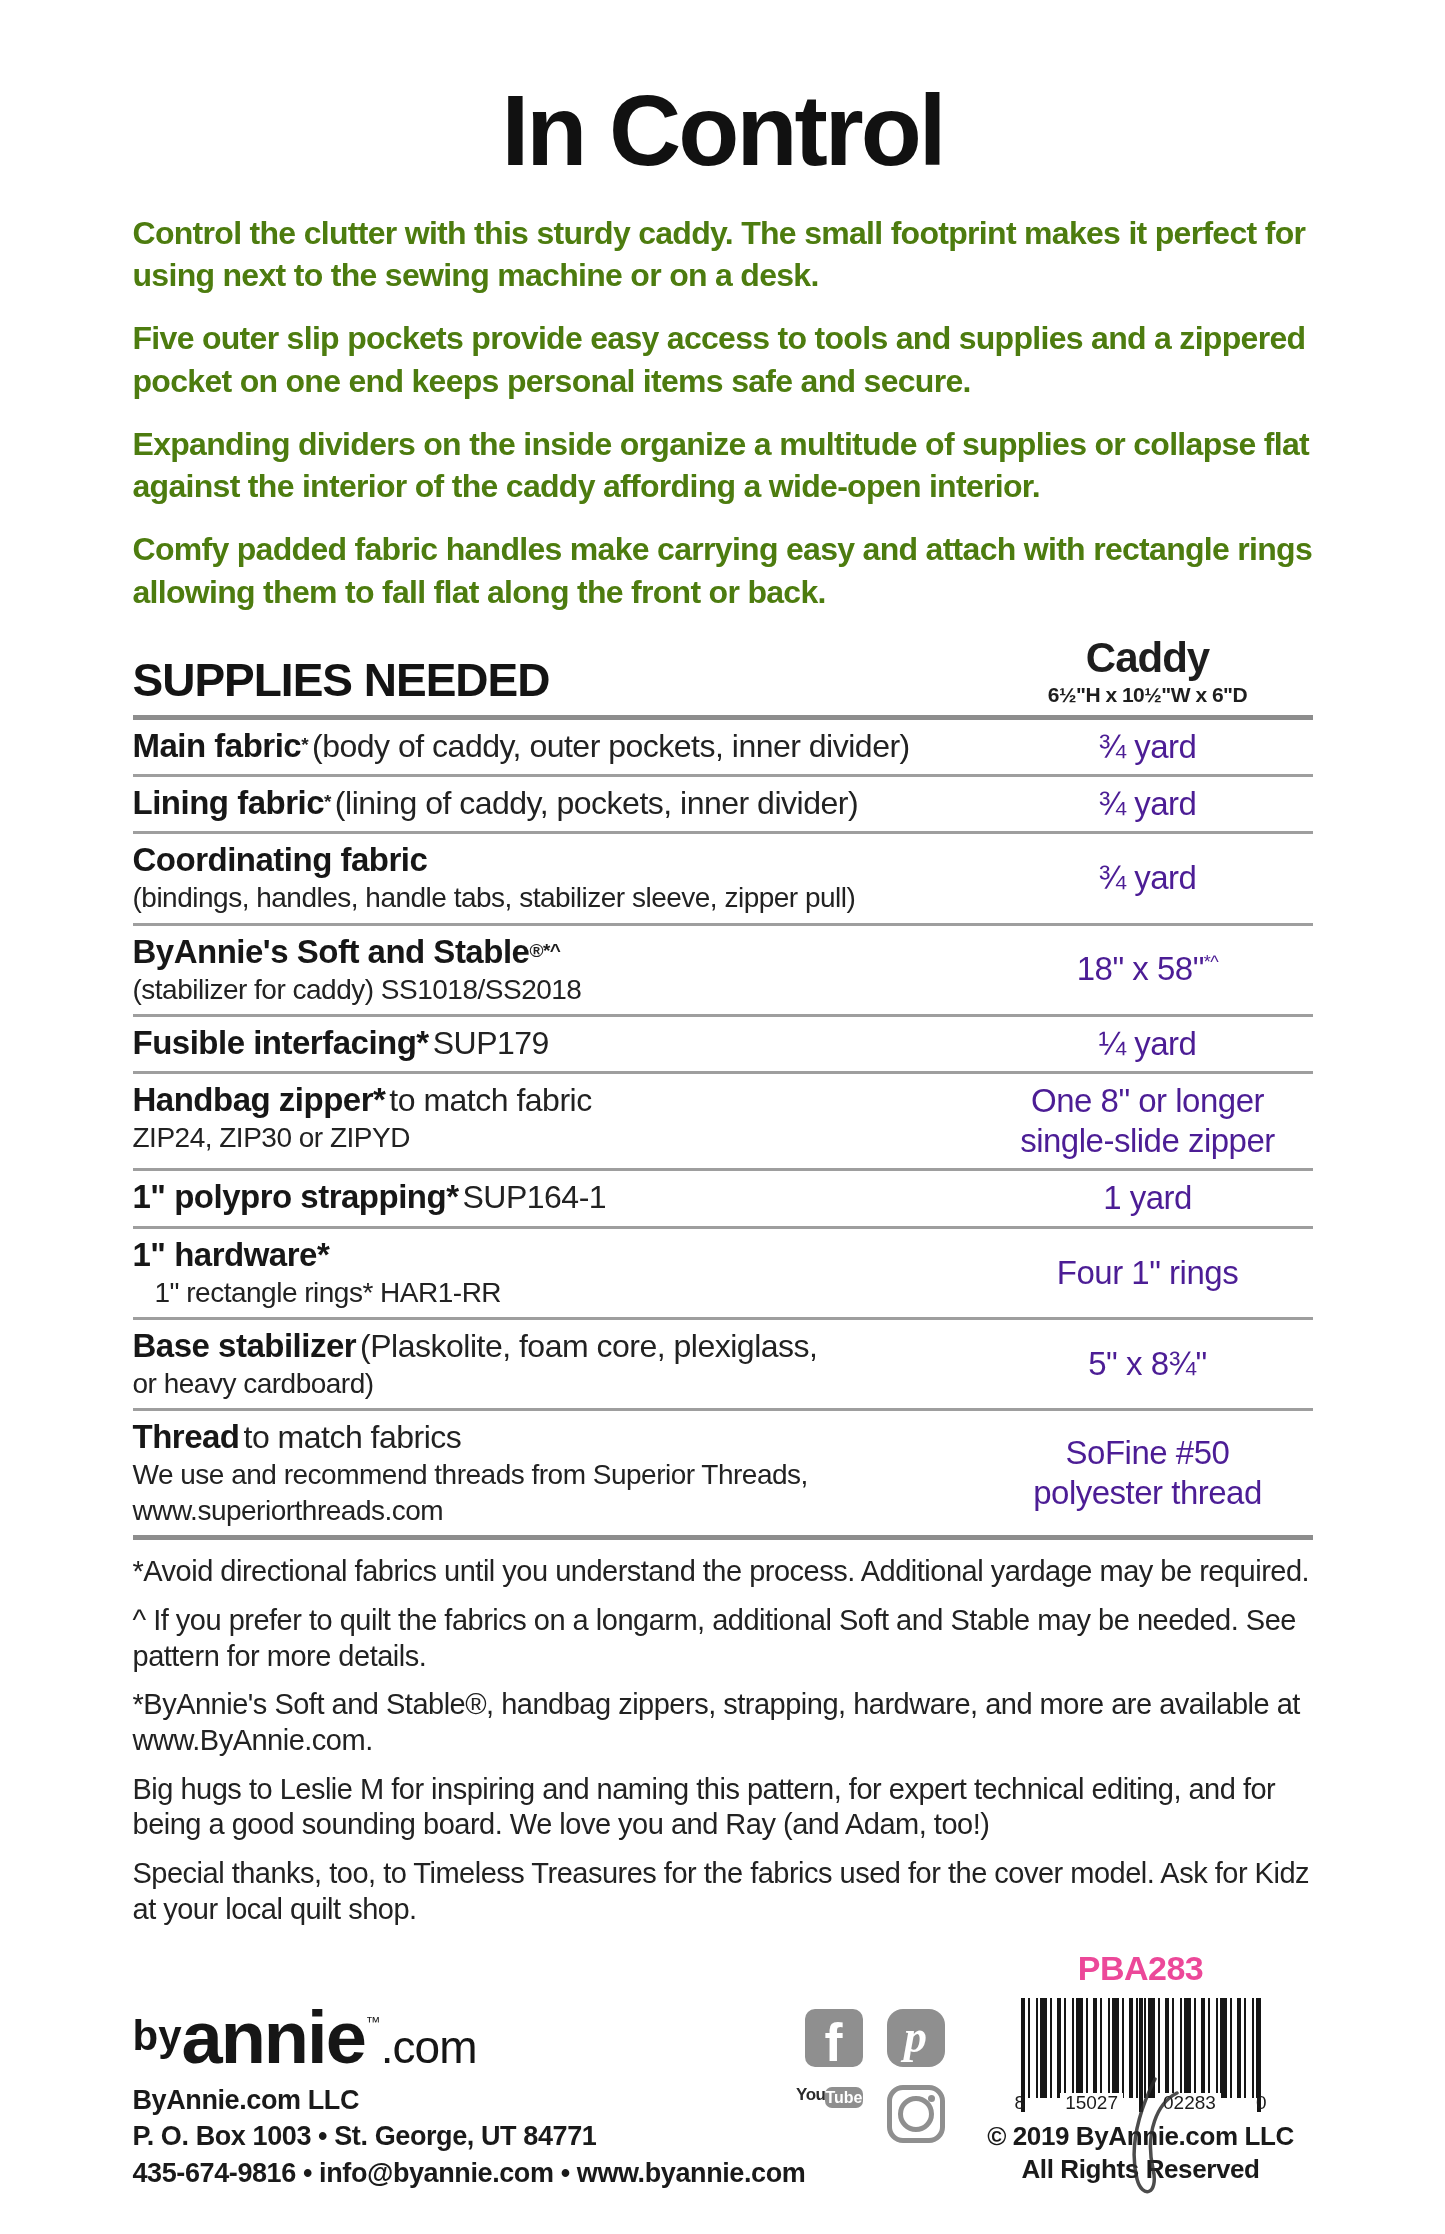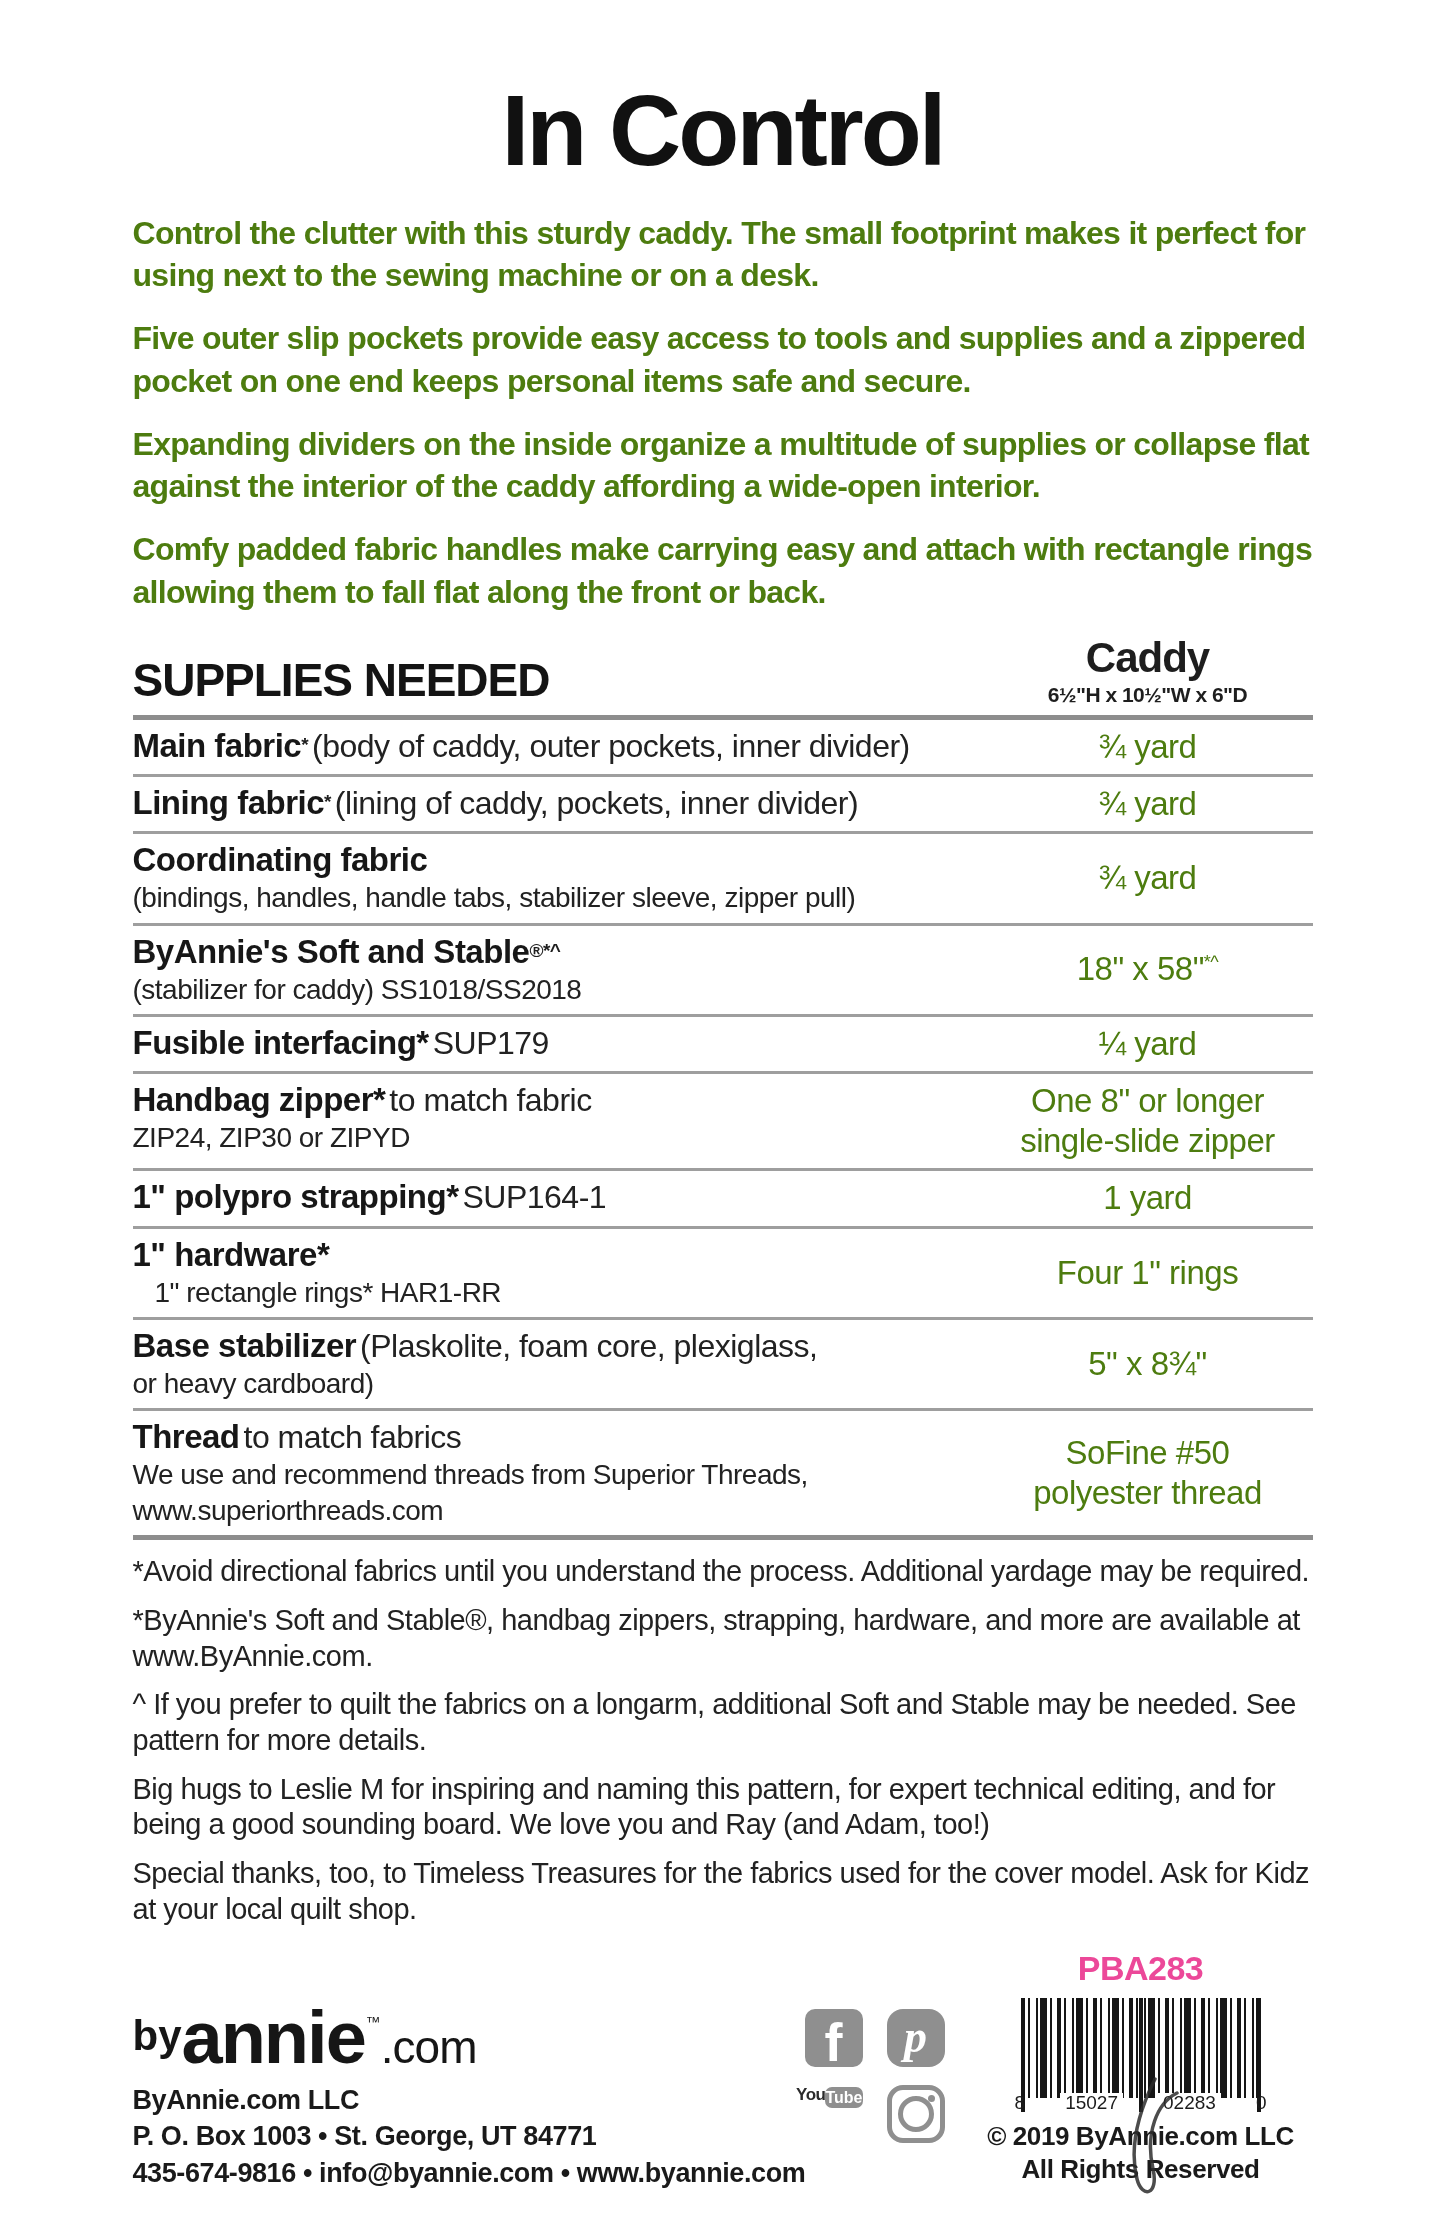--- a/index.html
+++ b/index.html
@@ -32,21 +32,21 @@
   .srow{display:flex;border-bottom:3px solid #9e9e9e;padding:7px 0;}
   .srow.last{border-bottom:5px solid #8d8d8d;}
   .rlabel{flex:1;padding-right:12px;letter-spacing:-0.5px;}
   .rname{font-weight:bold;font-size:33px;color:#171717;}
   .rname-sup{font-size:19px;font-weight:bold;vertical-align:super;line-height:0;}
   .rdesc{font-size:32px;color:#222;}
   .rdesc-line{font-size:28px;color:#222;line-height:1.22;margin-top:2px;}
   .rdesc-line.indent{padding-left:22px;}
   .rvalue{
     width:330px;display:flex;flex-direction:column;align-items:center;justify-content:center;
-    text-align:center;font-size:33px;line-height:1.22;letter-spacing:-0.5px;color:#4d7c0f;
+    text-align:center;font-size:33px;line-height:1.22;letter-spacing:-0.5px;color:#4c1d95;
   }
   .rvalue sup{font-size:18px;line-height:0;}
   
   .notes{margin-top:14px;}
   .note{font-size:29px;line-height:1.23;letter-spacing:-0.5px;margin-top:13px;color:#222;}
   
   .footer{position:relative;height:300px;margin-top:22px;}
   .brand{position:absolute;left:0;top:56px;}
   .logo{display:flex;align-items:baseline;color:#161616;}
   .lg-by{font-size:42px;font-weight:bold;transform:translateY(-13px);}
@@ -170,22 +170,22 @@
         <div class="rlabel"><span class="rname">Thread</span> <span class="rdesc">to match fabrics</span><div class="rdesc-line">We use and recommend threads from Superior Threads,</div><div class="rdesc-line">www.superiorthreads.com</div></div>
         <div class="rvalue">
           <div>SoFine #50</div>
           <div>polyester thread</div>
         </div>
       </div>
     </div>
 
   <div class="notes" id="notes">
       <div class="note">*Avoid directional fabrics until you understand the process. Additional yardage may be required.</div>
+      <div class="note">^ If you prefer to quilt the fabrics on a longarm, additional Soft and Stable may be needed. See pattern for more details.</div>
       <div class="note">*ByAnnie's Soft and Stable®, handbag zippers, strapping, hardware, and more are available at www.ByAnnie.com.</div>
-      <div class="note">^ If you prefer to quilt the fabrics on a longarm, additional Soft and Stable may be needed. See pattern for more details.</div>
       <div class="note">Big hugs to Leslie M for inspiring and naming this pattern, for expert technical editing, and for being a good sounding board. We love you and Ray (and Adam, too!)</div>
       <div class="note">Special thanks, too, to Timeless Treasures for the fabrics used for the cover model. Ask for Kidz at your local quilt shop.</div>
     </div>
 
   <div class="footer">
 
     <div class="brand">
       <div class="logo">
         <span class="lg-by">by</span>
           <span class="lg-annie">annie</span>

